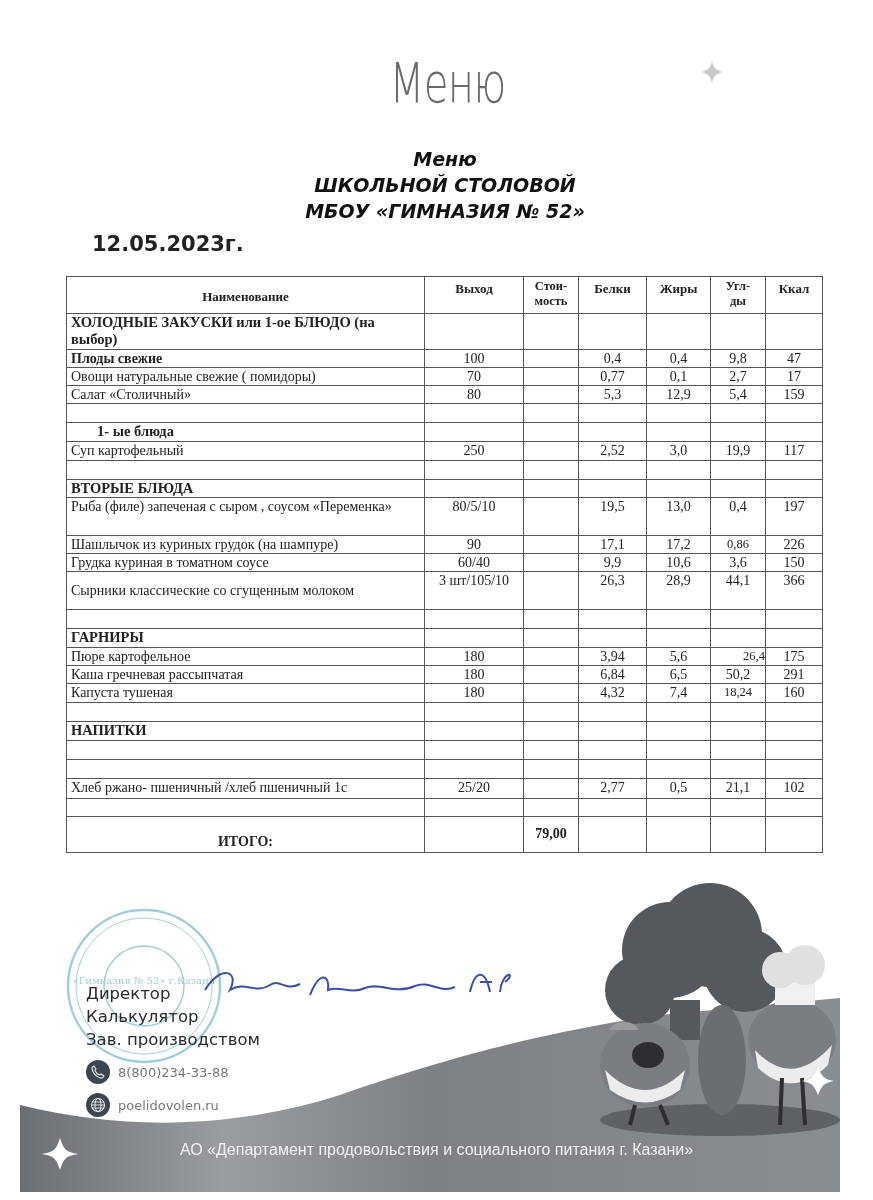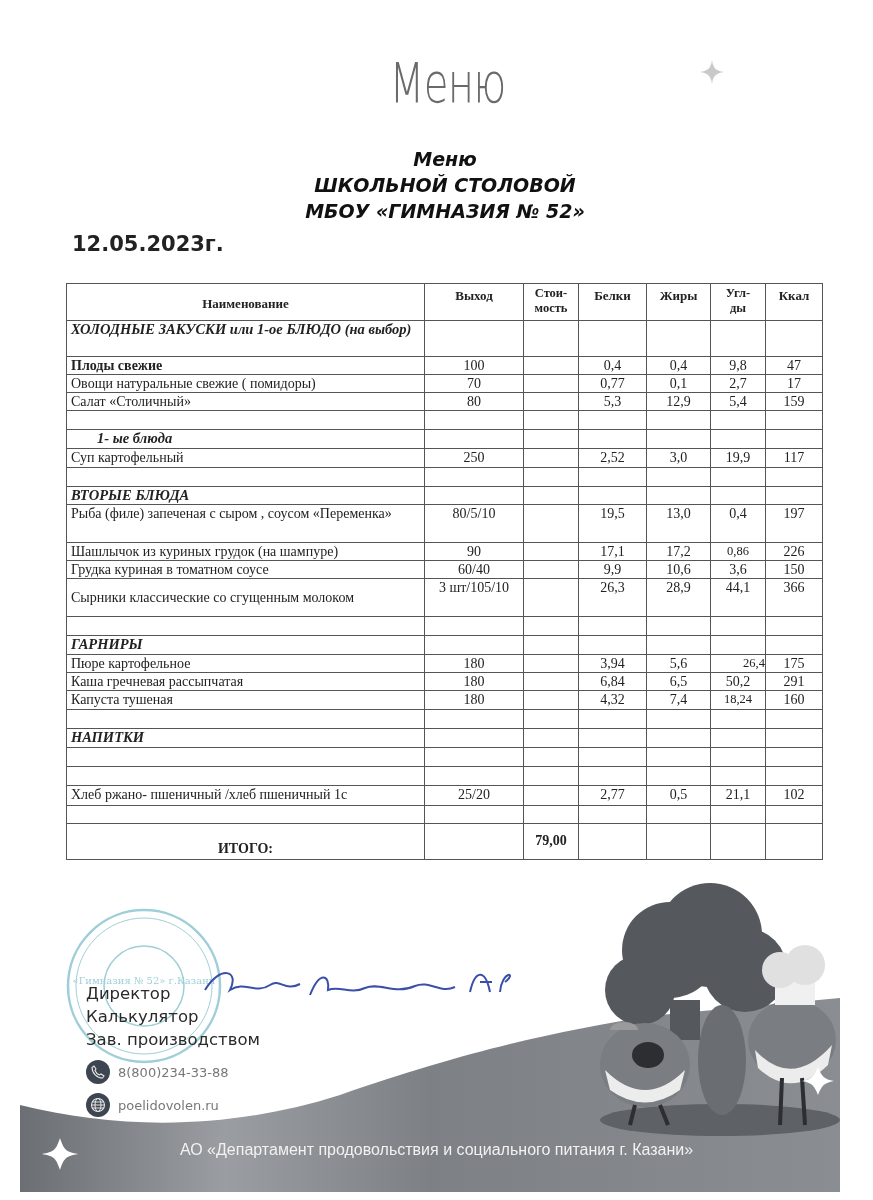--- a/index.html
+++ b/index.html
@@ -18,39 +18,39 @@
     transform: scaleX(0.72); transform-origin: center;
   }
   .sparkle-top { left: 698px; top: 58px; width: 28px; height: 28px; }
   .title-block {
     left: 260px; top: 146px; width: 370px; text-align: center;
     font-family: "DejaVu Sans", sans-serif; font-weight: bold; font-style: italic;
     color: #111;
   }
   .title-block div { font-size: 19px; line-height: 26px; }
   .doc-date {
-    left: 72px; top: 232px;
+    left: 92px; top: 232px;
     font-family: "DejaVu Sans", sans-serif; font-weight: bold; font-size: 21px; color: #222;
   }
 
   
   .menu-table {
-    left: 66px; top: 283px; width: 756px;
+    left: 66px; top: 276px; width: 756px;
     border-collapse: collapse; table-layout: fixed;
     font-family: "Liberation Serif", serif; font-size: 14px; color: #222;
   }
   .menu-table td, .menu-table th {
     border: 1px solid #555; padding: 0 4px; vertical-align: top;
     line-height: 17px; overflow: hidden;
   }
   .menu-table th { font-weight: bold; font-size: 13px; padding-top: 3px; }
   .menu-table th.name-h { vertical-align: middle; text-align: center; }
   .menu-table td.num { text-align: center; }
   .menu-table td.name { text-align: left; }
-  .menu-table tr.section td.name { font-weight: bold; font-size: 14.5px; font-style: italic; }
+  .menu-table tr.section td.name { font-weight: bold; font-size: 14.5px; }
   .menu-table tr.indent td.name { padding-left: 30px; margin-left: 35px; }
   .menu-table td.total-label { text-align: center; vertical-align: bottom; font-weight: bold; padding-bottom: 2px; }
   .menu-table td.total-value { text-align: center; font-weight: bold; vertical-align: top; padding-top: 8px; }
 
   
   .footer-wave { left: 0; top: 880px; width: 873px; height: 320px; }
   .stamp { left: 64px; top: 906px; width: 160px; height: 160px; opacity: 0.55; }
   .signatures {
     left: 86px; top: 982px;
     font-family: "DejaVu Sans", sans-serif; font-size: 16.5px; color: #2a2a2a; line-height: 23px;

